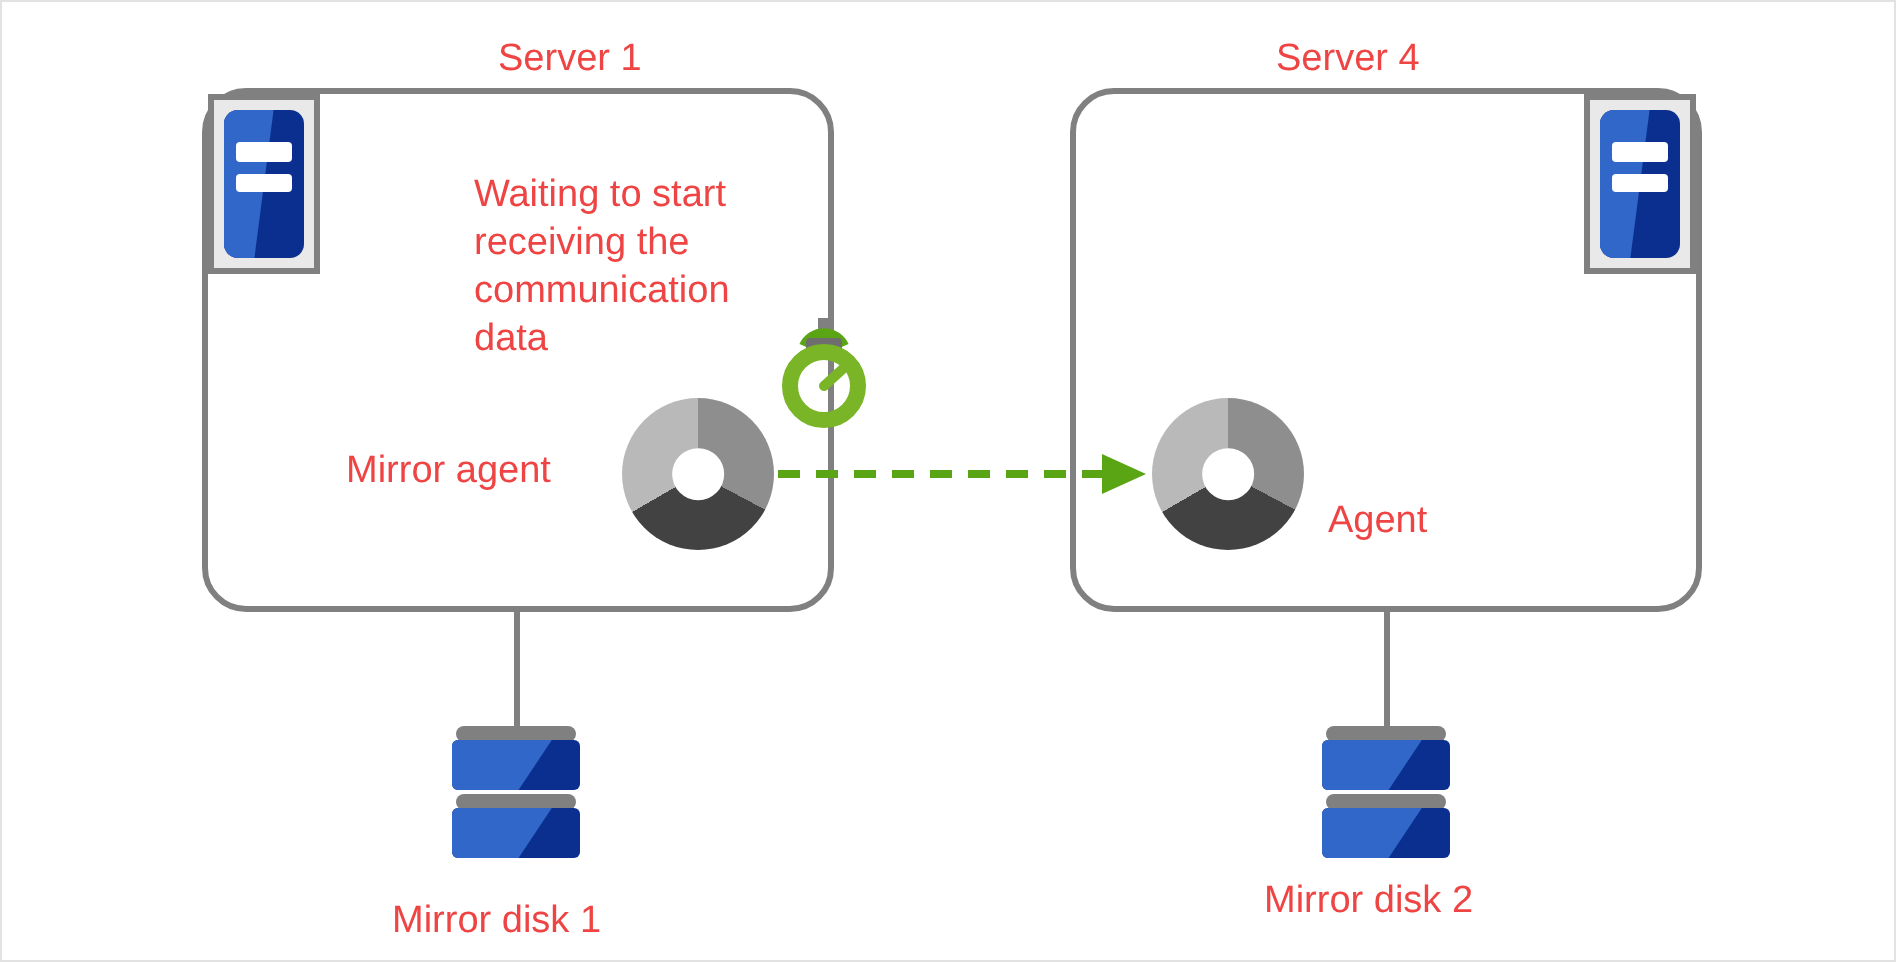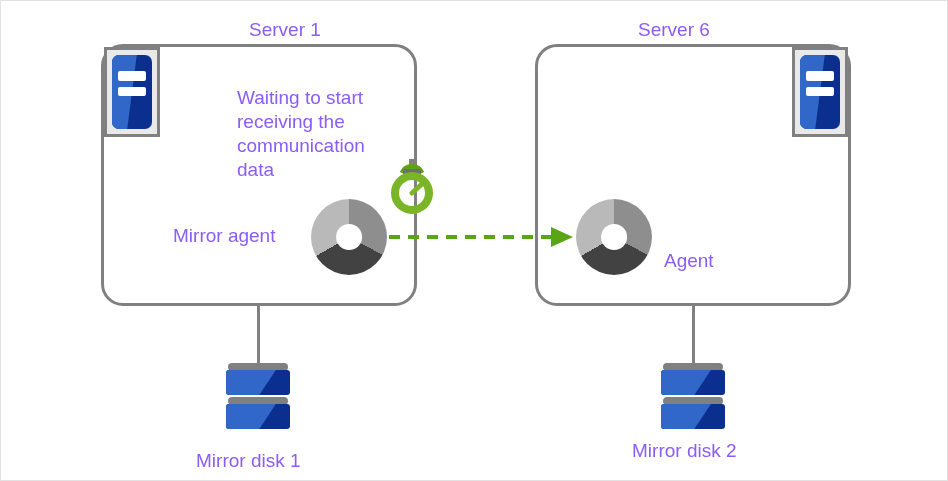--- a/index.html
+++ b/index.html
@@ -14,21 +14,21 @@
     background: #ffffff;
     border: 1px solid #e2e2e2;
     box-sizing: border-box;
     font-family: "Liberation Sans", sans-serif;
     overflow: hidden;
   }
 
   
   .lbl {
     position: absolute;
-    color: #8b5cf6;
+    color: #ef4444;
     font-size: 19px;
     line-height: 24px;
     white-space: nowrap;
   }
   .lbl-title   { font-size: 19px; }
   .lbl-wrap    { white-space: normal; }
 
   
   .server-box {
     position: absolute;
@@ -178,21 +178,21 @@
 
   <div class="disk" style="left:225px; top:362px;">
     <div class="plate p1"></div>
     <div class="slab s1"></div>
     <div class="plate p2"></div>
     <div class="slab s2"></div>
   </div>
 
   <div class="lbl" style="left:195px; top:448px;text-align:center;">Mirror disk 1</div>
 
-  <div class="lbl lbl-title" style="left:637px; top:17px;">Server 6</div>
+  <div class="lbl lbl-title" style="left:637px; top:17px;">Server 4</div>
 
   <div class="server-box" style="left:534px; top:43px; width:316px; height:262px;"></div>
 
   <div class="srv-icon" style="left:791px; top:46px;">
     <div class="body">
       <div class="bar bar1"></div>
       <div class="bar bar2"></div>
     </div>
   </div>
 

